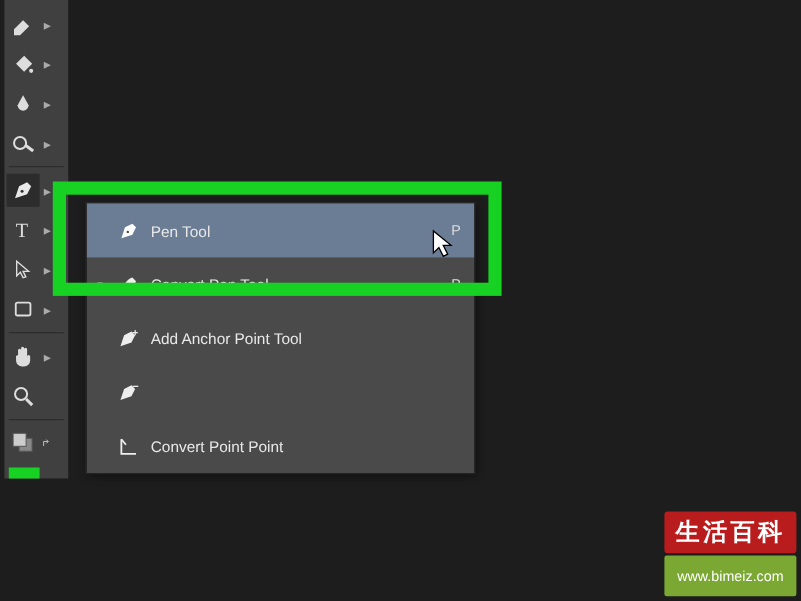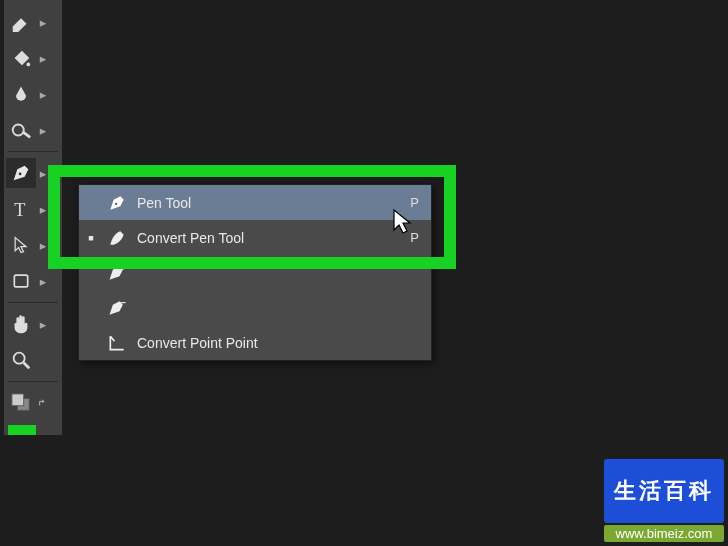--- a/index.html
+++ b/index.html
@@ -51,21 +51,21 @@
       left: 78px;
       top: 184px;
       width: 354px;
       background: #4a4a4a;
       border: 1px solid #222;
       box-shadow: 2px 2px 8px rgba(0,0,0,0.6);
     }
     .flyout-item {
       display: flex;
       align-items: center;
-      height: 35px;
+      height: 49px;
       padding: 0 12px 0 6px;
       color: #e8e8e8;
     }
     .flyout-item.selected {
       background: #6b7d94;
     }
     .flyout-item .dot {
       width: 12px;
       text-align: center;
       font-size: 9px;
@@ -104,34 +104,34 @@
       pointer-events: none;
     }
     .watermark-block {
       position: absolute;
       right: 4px;
       bottom: 4px;
       text-align: center;
     }
     .wm-top {
       display: inline-block;
-      background: #1d4ed8;
+      background: #b91c1c;
       color: #fff;
       font-weight: bold;
       font-size: 22px;
-      padding: 17px 10px;
+      padding: 4px 10px;
       letter-spacing: 3px;
       border-radius: 3px;
       font-family: "SimHei","Microsoft YaHei",sans-serif;
     }
     .wm-bottom {
       background: #7aa832;
       color: #fff;
       font-size: 13px;
-      padding: 1px 8px;
+      padding: 11px 8px;
       margin-top: 2px;
       border-radius: 2px;
       font-family: Arial, sans-serif;
     }
     
     .tool-divider {
       height: 1px;
       background: #2b2b2b;
       margin: 3px 4px;
     }
@@ -286,20 +286,21 @@
     <span class="fshortcut">P</span>
   </div>
   <div class="flyout-item">
     <span class="dot"></span>
     <span class="ficon">
       <svg width="24" height="20" viewBox="0 0 26 24">
           <path d="M4 20 L8 8 L16 4 L20 8 L16 16 Z" fill="#eee"></path>
           <text x="17" y="9" font-size="11" fill="#eee" font-weight="bold">+</text>
         </svg>
     </span>
+    <span class="flabel">Add Anchor Point Tool</span>
     <span class="fshortcut"></span>
   </div>
   <div class="flyout-item">
     <span class="dot"></span>
     <span class="ficon">
       <svg width="24" height="20" viewBox="0 0 26 24">
           <path d="M4 20 L8 8 L16 4 L20 8 L16 16 Z" fill="#eee"></path>
           <text x="17" y="9" font-size="12" fill="#eee" font-weight="bold">−</text>
         </svg>
     </span>

